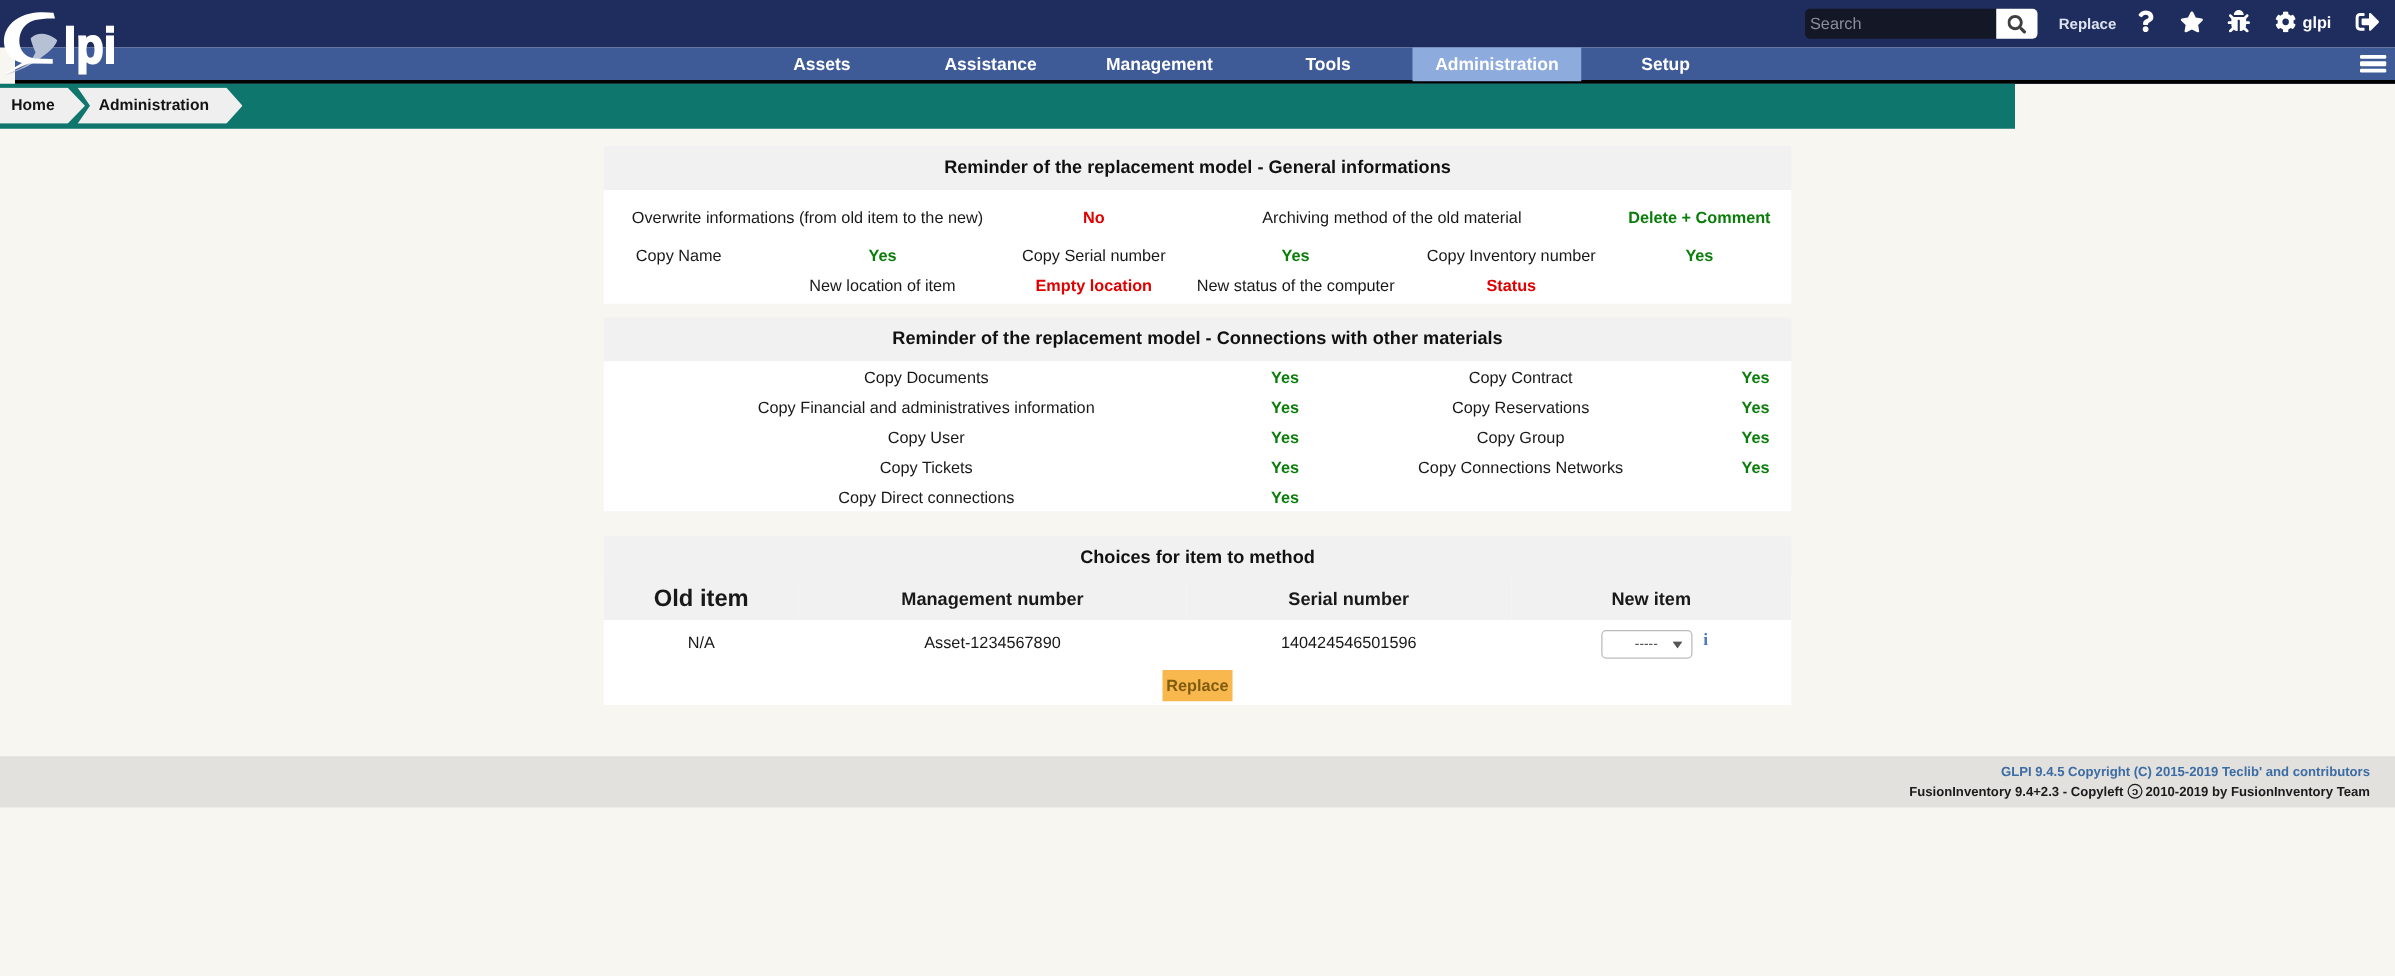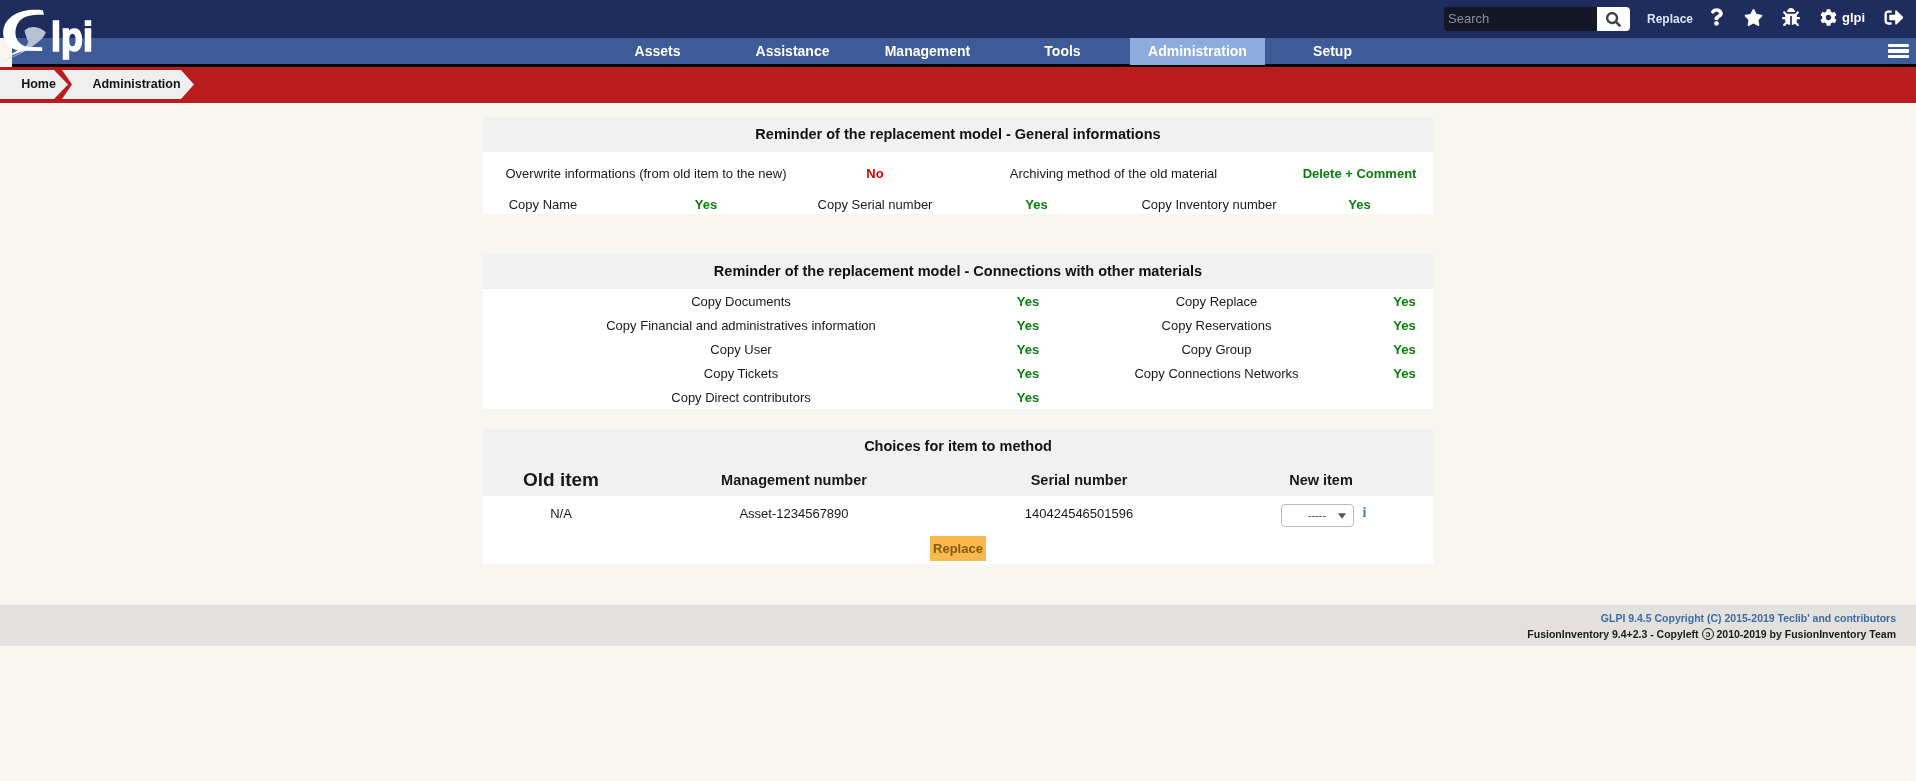--- a/index.html
+++ b/index.html
@@ -4,21 +4,21 @@
 <style>
 * { margin:0; padding:0; box-sizing:border-box; }
 html,body { width:1916px; height:781px; overflow:hidden; }
 body { position:relative; background:#f8f6f1; font-family:"Liberation Sans", sans-serif; }
 #topbar { position:absolute; left:0; top:0; width:1916px; height:38px; background:#1f2d5e; }
 #menubar { position:absolute; left:12px; top:38px; width:1916px; height:29px; background:#3e5a97; border-bottom:3px solid #000000; }
 .menuitem { position:absolute; top:0; height:27px; line-height:27px; text-align:center; color:#ffffff; font-size:14px; font-weight:bold; width:135px; }
 .menuitem.active { background:#8dabdc; }
 #hamb { position:absolute; left:1876px; top:5.5px; }
 #hamb div { width:21px; height:3.6px; background:#fff; border-radius:1px; margin-bottom:2.1px; }
-#crumbband { position:absolute; left:0; top:67px; width:1916px; height:36px; background:#b91c1c;text-align:center; }
+#crumbband { position:absolute; left:0; top:67px; width:1612px; height:36px; background:#0f766e; }
 .crumb { position:absolute; top:3px; height:29px; background:#efefef; color:#131313; font-weight:bold; font-size:12.5px; line-height:29px; }
 #crumb1 { left:0; width:68px; clip-path:polygon(0 0, 54px 0, 68px 50%, 54px 100%, 0 100%); padding-left:9px; }
 #crumb2 { left:62px; width:132px; clip-path:polygon(0 0, 119px 0, 132px 50%, 119px 100%, 0 100%, 10px 50%); padding-left:17px; }
 #logo { position:absolute; left:0; top:0; }
 
 
 #searchwrap { position:absolute; left:1444px; top:7px; height:24px; }
 #searchinput { position:absolute; left:0; top:0; width:153px; height:24px; background:#131726; border-radius:4px 0 0 4px; color:#8a8fa0; font-size:13px; line-height:24px; padding-left:4px; }
 #searchbtn { position:absolute; left:153px; top:0; width:33px; height:24px; background:#ffffff; border-radius:0 4px 4px 0; }
 .topicon { position:absolute; }
@@ -133,38 +133,46 @@
           <td class="grn">Delete + Comment</td>
         </tr>
     <tr style="height:20px;">
           <td>Copy Name</td>
           <td class="yes">Yes</td>
           <td>Copy Serial number</td>
           <td class="yes">Yes</td>
           <td>Copy Inventory number</td>
           <td class="yes">Yes</td>
         </tr>
+    <tr style="height:29px;">
+          <td></td>
+          <td>New location of item</td>
+          <td class="no">Empty location</td>
+          <td>New status of the computer</td>
+          <td class="no">Status</td>
+          <td></td>
+        </tr>
   </tbody>
     </table>
 </div>
 
 <div class="tbl" style="top:254px;">
   <div class="tblhead">Reminder of the replacement model - Connections with other materials</div>
   <table>
     <colgroup>
         <col style="width:516px">
         <col style="width:58px">
         <col style="width:319px">
         <col style="width:57px">
       </colgroup>
     <tbody>
         <tr style="height:24px;margin-left:28px;">
           <td>Copy Documents</td>
           <td class="yes">Yes</td>
-          <td>Copy Replace</td>
+          <td>Copy Contract</td>
           <td class="yes">Yes</td>
         </tr>
     <tr style="height:24px;">
           <td>Copy Financial and administratives information</td>
           <td class="yes">Yes</td>
           <td>Copy Reservations</td>
           <td class="yes">Yes</td>
         </tr>
     <tr style="height:24px;">
           <td>Copy User</td>
@@ -172,21 +180,21 @@
           <td>Copy Group</td>
           <td class="yes">Yes</td>
         </tr>
     <tr style="height:24px;">
           <td>Copy Tickets</td>
           <td class="yes">Yes</td>
           <td>Copy Connections Networks</td>
           <td class="yes">Yes</td>
         </tr>
     <tr style="height:24px;">
-          <td>Copy Direct contributors</td>
+          <td>Copy Direct connections</td>
           <td class="yes">Yes</td>
           <td></td>
           <td></td>
         </tr>
   </tbody>
     </table>
 </div>
 
 <div class="tbl" style="top:429px;">
   <div class="tblhead">Choices for item to method</div>

